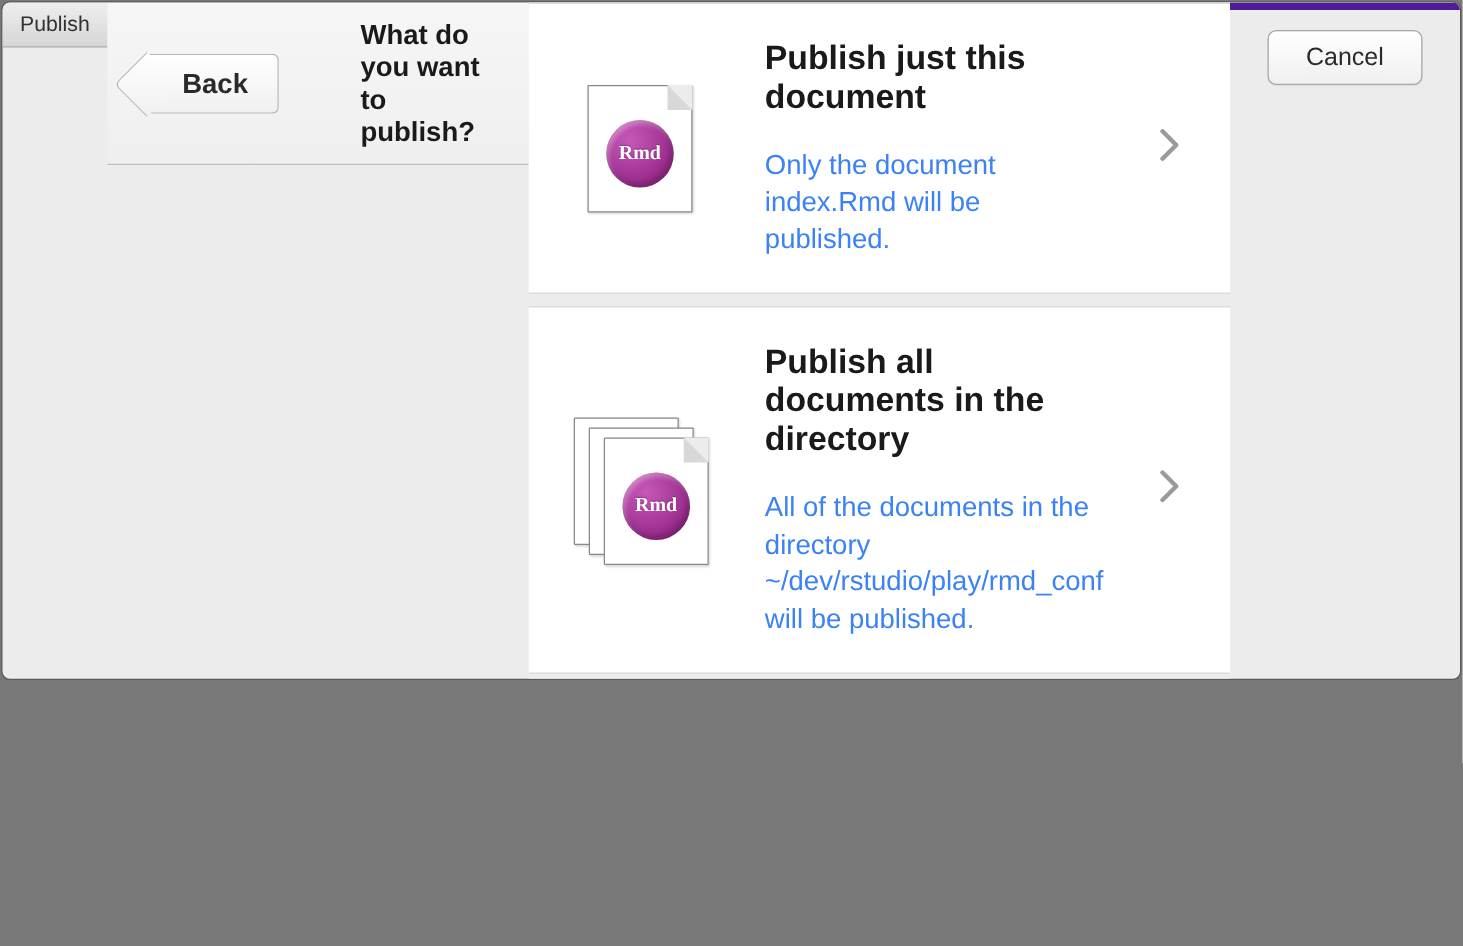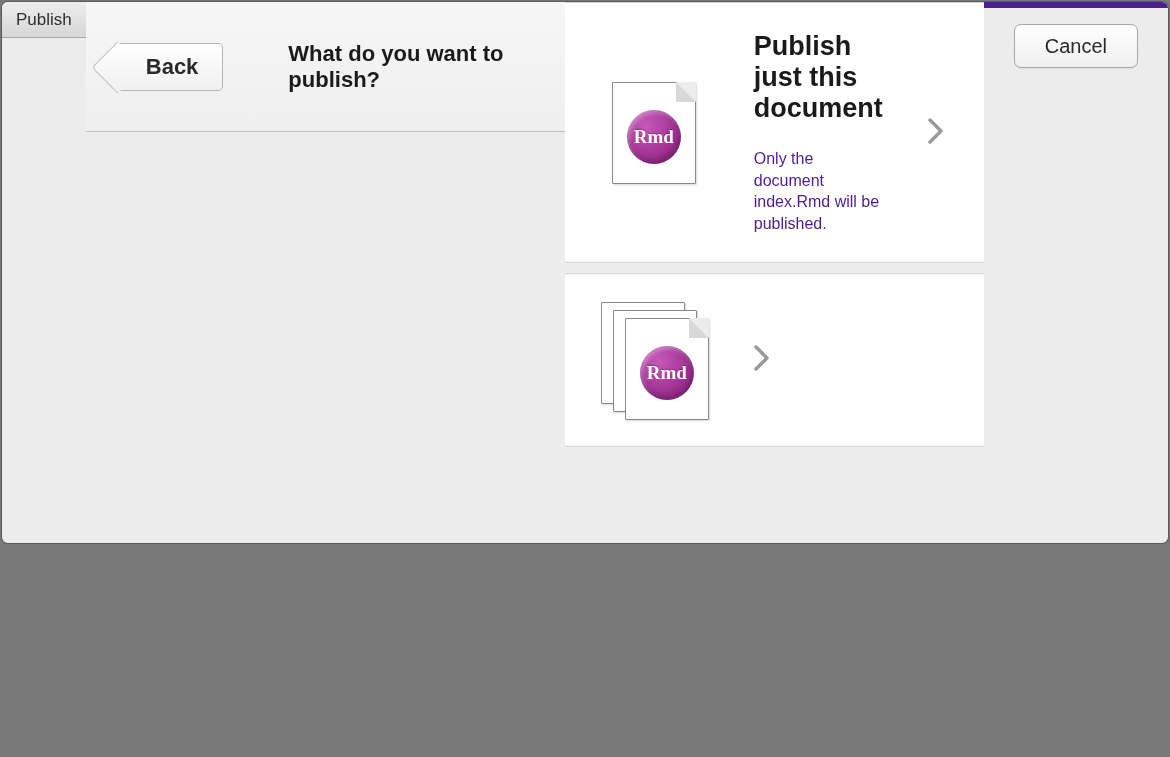--- a/index.html
+++ b/index.html
@@ -163,41 +163,41 @@
       width: 54px;
       height: 54px;
       border-radius: 50%;
       background: radial-gradient(circle at 35% 30%, #c658b8, #9a2b8c 70%);
       box-shadow: inset -2px -3px 6px rgba(0,0,0,0.25), inset 2px 3px 4px rgba(255,255,255,0.35);
       display: flex;
       align-items: center;
       justify-content: center;
       color: #fff;
       font-family: Georgia, "Times New Roman", serif;
-      font-size: 19px;
+      font-size: 16px;
       font-weight: bold;
       text-shadow: 0 -1px 1px rgba(0,0,0,0.3);
     }
     .doc-single .rmd-badge { left: 15px; top: 28px; }
     .doc-stack .rmd-badge { left: 39px; top: 44px; }
     .option-text {
       flex: 1;
       display: flex;
       flex-direction: column;
       gap: 24px;
       justify-content: center;
     }
     .option-title {
       font-size: 27px;
       font-weight: bold;
       color: #1a1a1a;
     }
     .option-desc {
-      font-size: 16px;
-      color: #4c1d95;
+      font-size: 22px;
+      color: #3b82f6;
       line-height: 1.35;
     }
     .chevron {
       flex: 0 0 auto;
       color: #9a9a9a;
     }
     .footer {
       height: 82px;
       border-top: 6px solid #4c1d95;
       display: flex;
@@ -257,20 +257,24 @@
 
     <div class="option-row">
       <div class="option-icon">
         <div class="doc-stack">
           <div class="doc-page p1"></div>
           <div class="doc-page p2"></div>
           <div class="doc-page p3"></div>
           <div class="rmd-badge">Rmd</div>
         </div>
       </div>
+      <div class="option-text">
+        <div class="option-title">Publish all documents in the directory</div>
+        <div class="option-desc">All of the documents in the directory ~/dev/rstudio/play/rmd_conf will be published.</div>
+      </div>
       <div class="chevron">
         <svg width="16" height="26" viewBox="0 0 16 26">
             <path d="M2 2 L13 13 L2 24" stroke="currentColor" stroke-width="3.5" fill="none" stroke-linecap="round" stroke-linejoin="round"></path>
           </svg>
       </div>
     </div>
 
   </div>
 
   <div class="footer">

